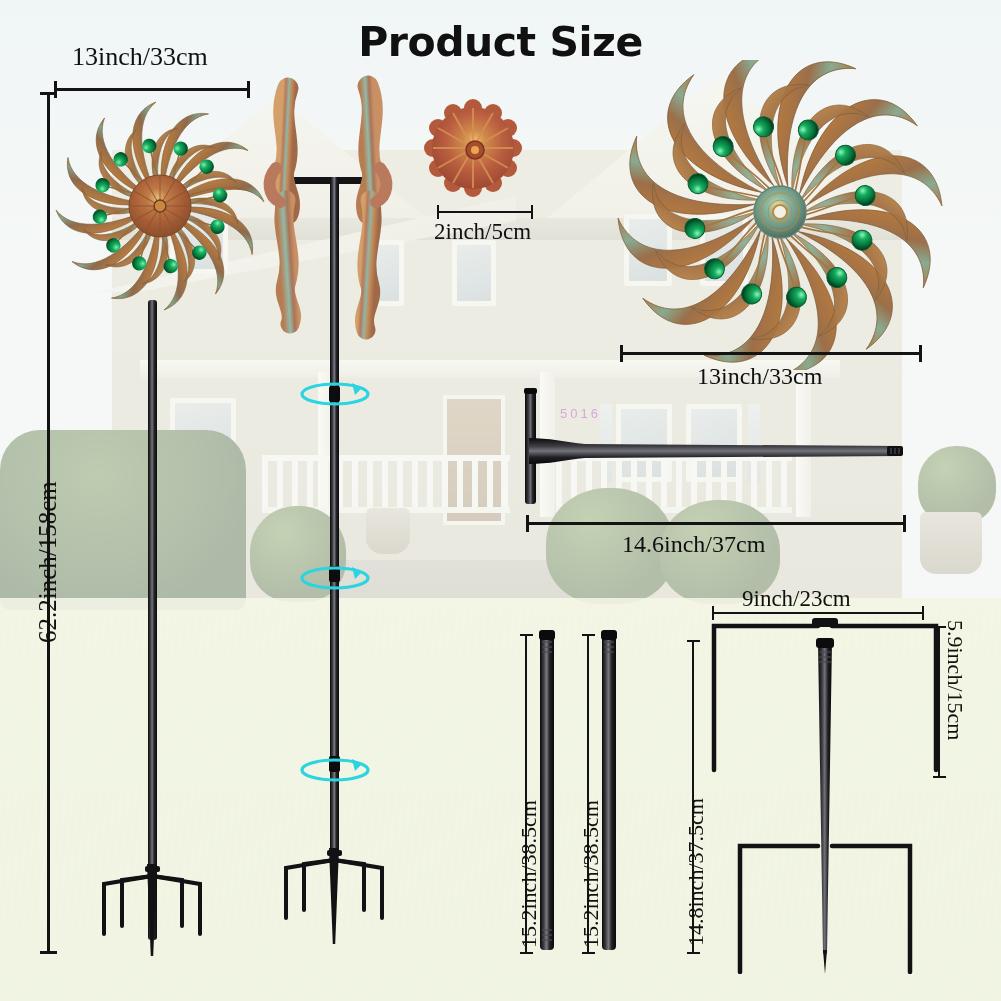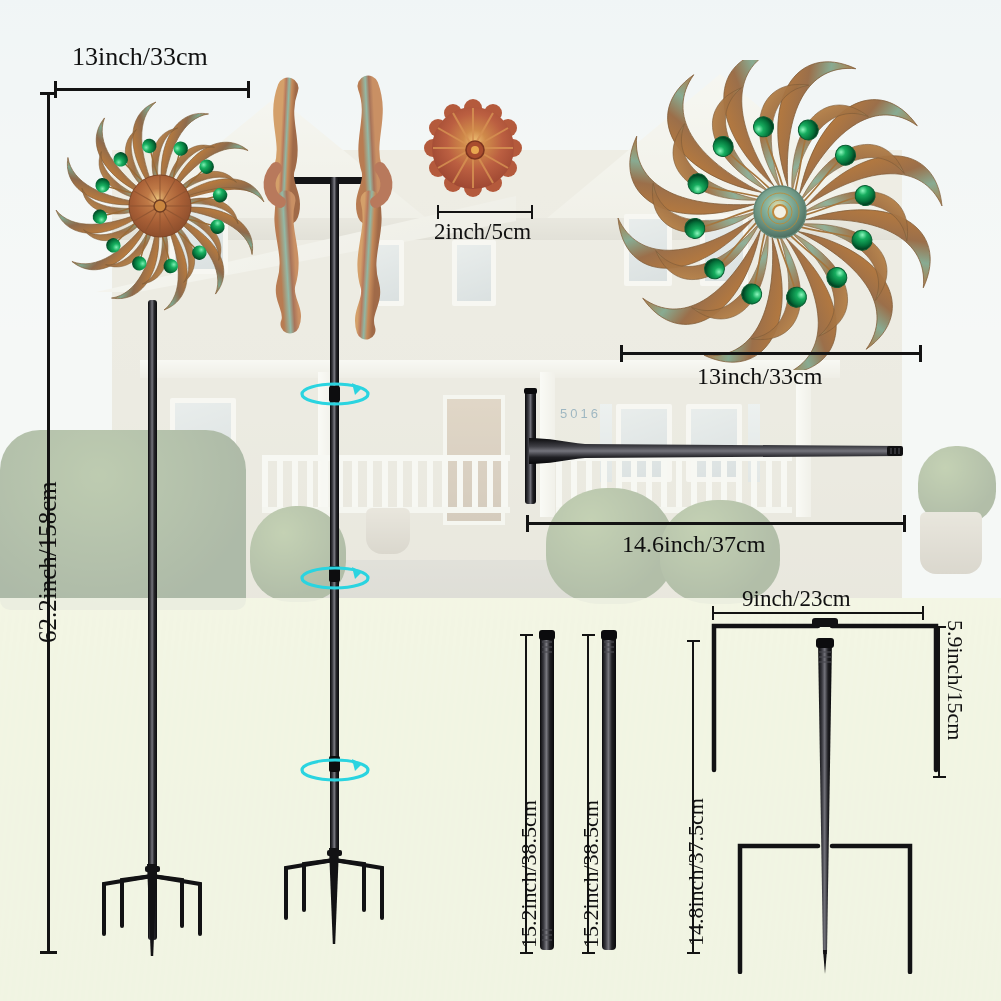--- a/index.html
+++ b/index.html
@@ -88,21 +88,21 @@
     border-radius:6px 6px 16px 16px;
   }
   .driveway{
     position:absolute; left:300px; top:560px; width:330px; height:70px;
     background: linear-gradient(180deg,#b9b6ac,#a8a69c);
     clip-path: polygon(14% 0, 86% 0, 100% 100%, 0 100%);
     opacity:.9;
   }
   .house-num{
     position:absolute; left:560px; top:406px; font-size:13px; letter-spacing:3px;
-    color:#0c4a6e; font-family:"Liberation Sans",sans-serif;
+    color:#a21caf; font-family:"Liberation Sans",sans-serif;
   }
 
   
   .wash { position:absolute; inset:0; background: rgba(248,250,245,0.62); }
   .wash-bottom{
     position:absolute; left:0; top:598px; width:1001px; height:403px;
     background: rgba(250,251,238,0.80);
   }
 
   
@@ -189,20 +189,21 @@
     <div class="shrub" style="left:546px;top:488px;width:128px;height:116px;"></div>
     <div class="shrub" style="left:660px;top:500px;width:120px;height:104px;"></div>
     <div class="shrub" style="left:918px;top:446px;width:78px;height:78px;"></div>
     <div class="pot" style="left:920px;top:512px;width:62px;height:62px;"></div>
     <div class="pot" style="left:366px;top:508px;width:44px;height:46px;"></div>
 
     <div class="wash"></div>
     <div class="wash-bottom"></div>
   </div>
 
+  <div class="title">Product Size</div>
 
   <div class="art" style="left:0;top:0;width:300px;height:1001px;">
     <svg width="300" height="1001" viewBox="0 0 300 1001" style="position:absolute;left:0;top:0;">
       <defs>
         <linearGradient id="cu1" x1="0" y1="0" x2="1" y2="1">
           <stop offset="0%" stop-color="#d29a5e"></stop>
           <stop offset="30%" stop-color="#b4793f"></stop>
           <stop offset="58%" stop-color="#8e6a4c"></stop>
           <stop offset="80%" stop-color="#7fa58c"></stop>
           <stop offset="100%" stop-color="#a9763f"></stop>

